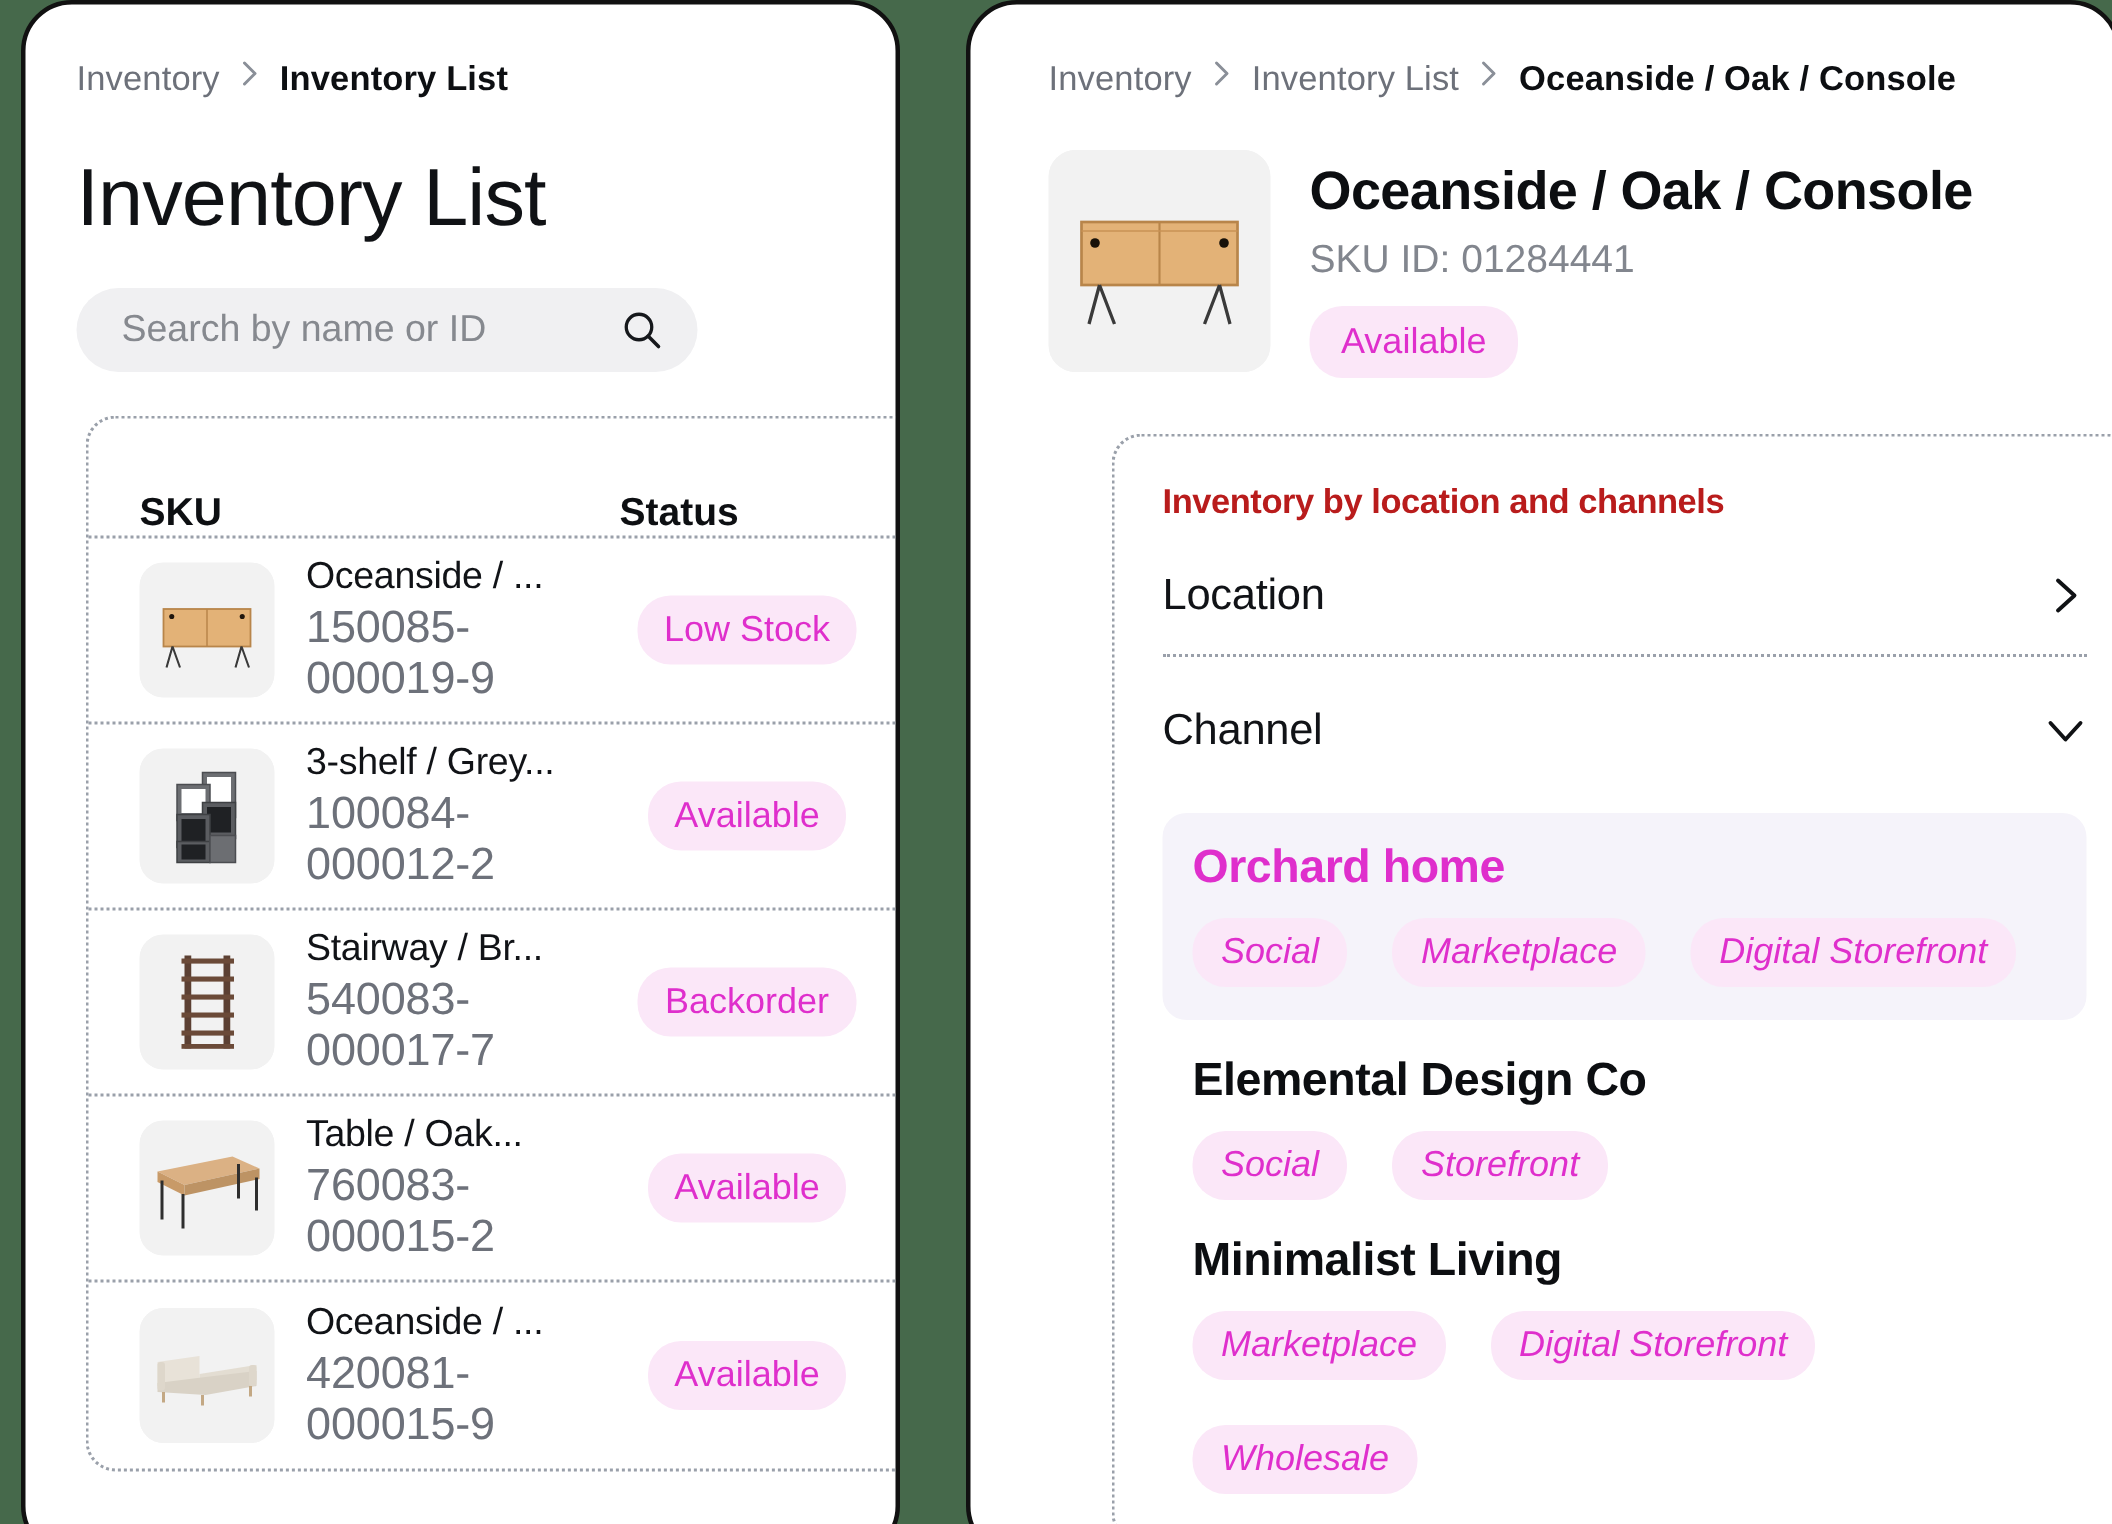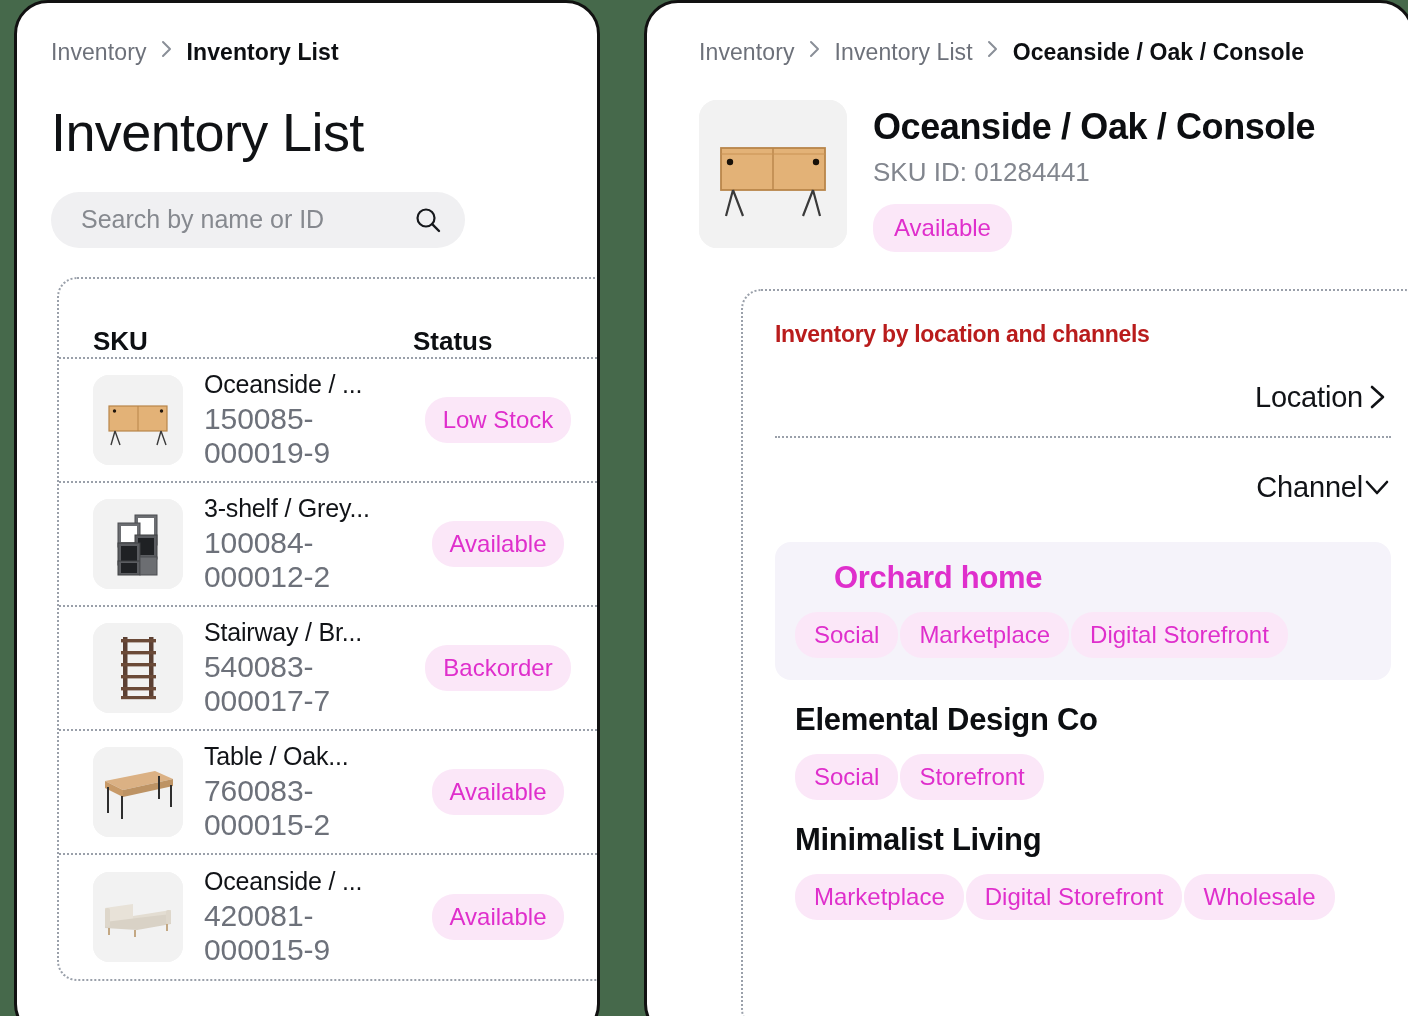--- a/index.html
+++ b/index.html
@@ -122,38 +122,38 @@
     border: 2px dotted #9aa0aa;
     border-radius: 20px;
     box-sizing: border-box;
     padding: 30px 32px 0 32px;
     height: 740px;
   }
   .inv-title {
     font-size: 23px; font-weight: bold; color: #b91c1c; letter-spacing: -.3px;
   }
   .acc-row {
-    display: flex; align-items: center; justify-content: flex-end;
+    display: flex; align-items: center; justify-content: space-between;
     height: 78px; margin-top: 10px;
   }
   .acc-label { font-size: 29px; color: #111317; letter-spacing: -.2px; }
   .acc-chev { width: 28px; height: 28px; }
   .acc-div { border-bottom: 2px dotted #9aa0aa; }
 
   .brand-card {
     margin-top: 16px;
     border-radius: 16px;
     padding: 18px 20px 22px 20px;
   }
   .brand-card.active { background: #F5F3FA; }
   .brand-name {
     font-size: 31px; font-weight: bold; color: #0c0e11; letter-spacing: -.3px;
   }
-  .brand-name.accent { color: #DF2FCC; margin-left: 39px; }
-  .chips { display: flex; gap: 2px; margin-top: 16px; flex-wrap: wrap; }
+  .brand-name.accent { color: #DF2FCC; }
+  .chips { display: flex; gap: 30px; margin-top: 16px; flex-wrap: wrap; font-style: italic; }
   .chip {
     background: #FBE7F8; color: #DF2FCC;
     border-radius: 22px; padding: 9px 19px;
     font-size: 24px; white-space: nowrap;
   }
   .brand-plain { margin-top: 22px; padding: 0 20px; }
 </style>
 </head>
 <body>
 

